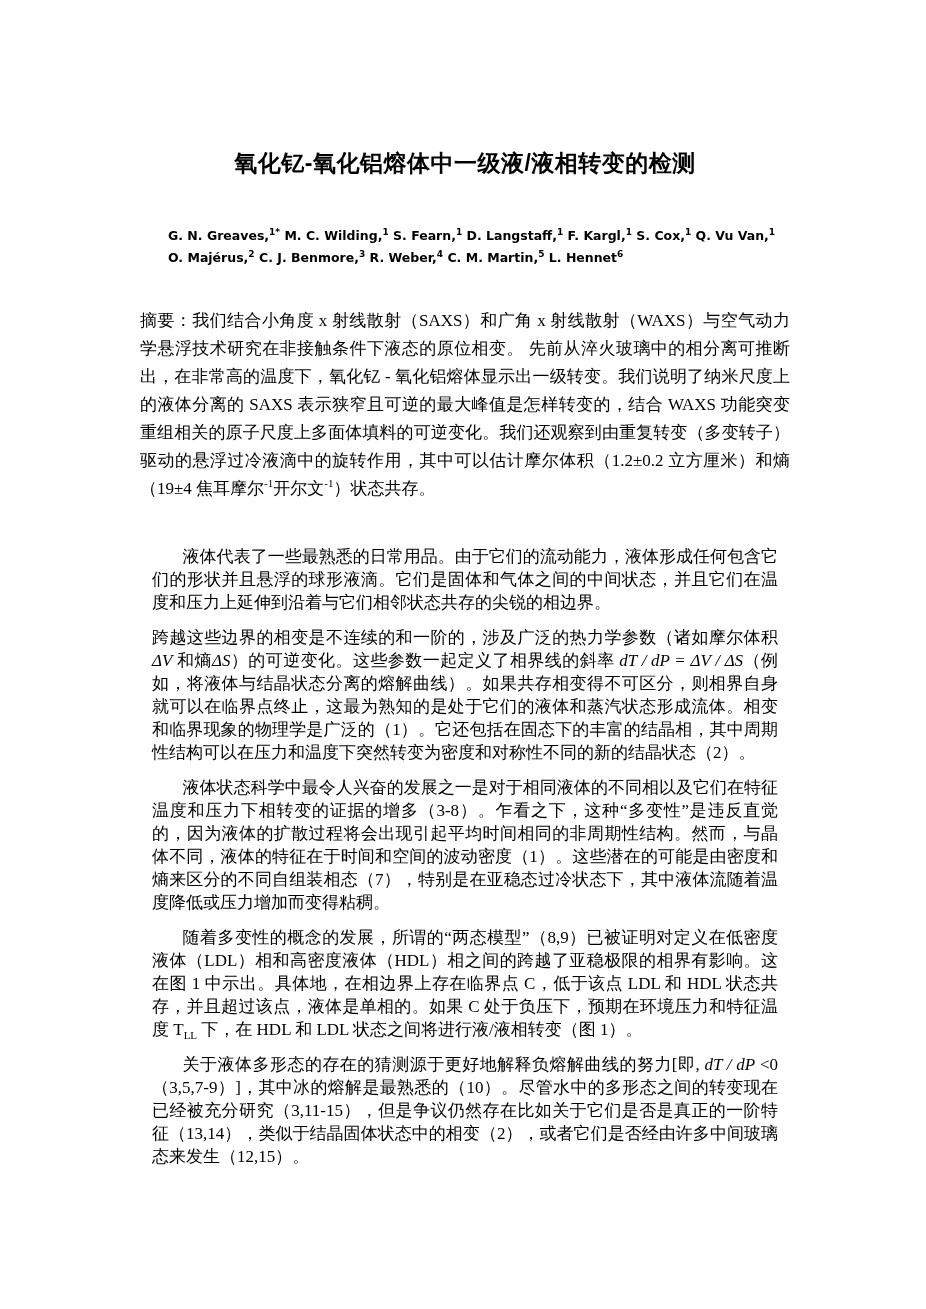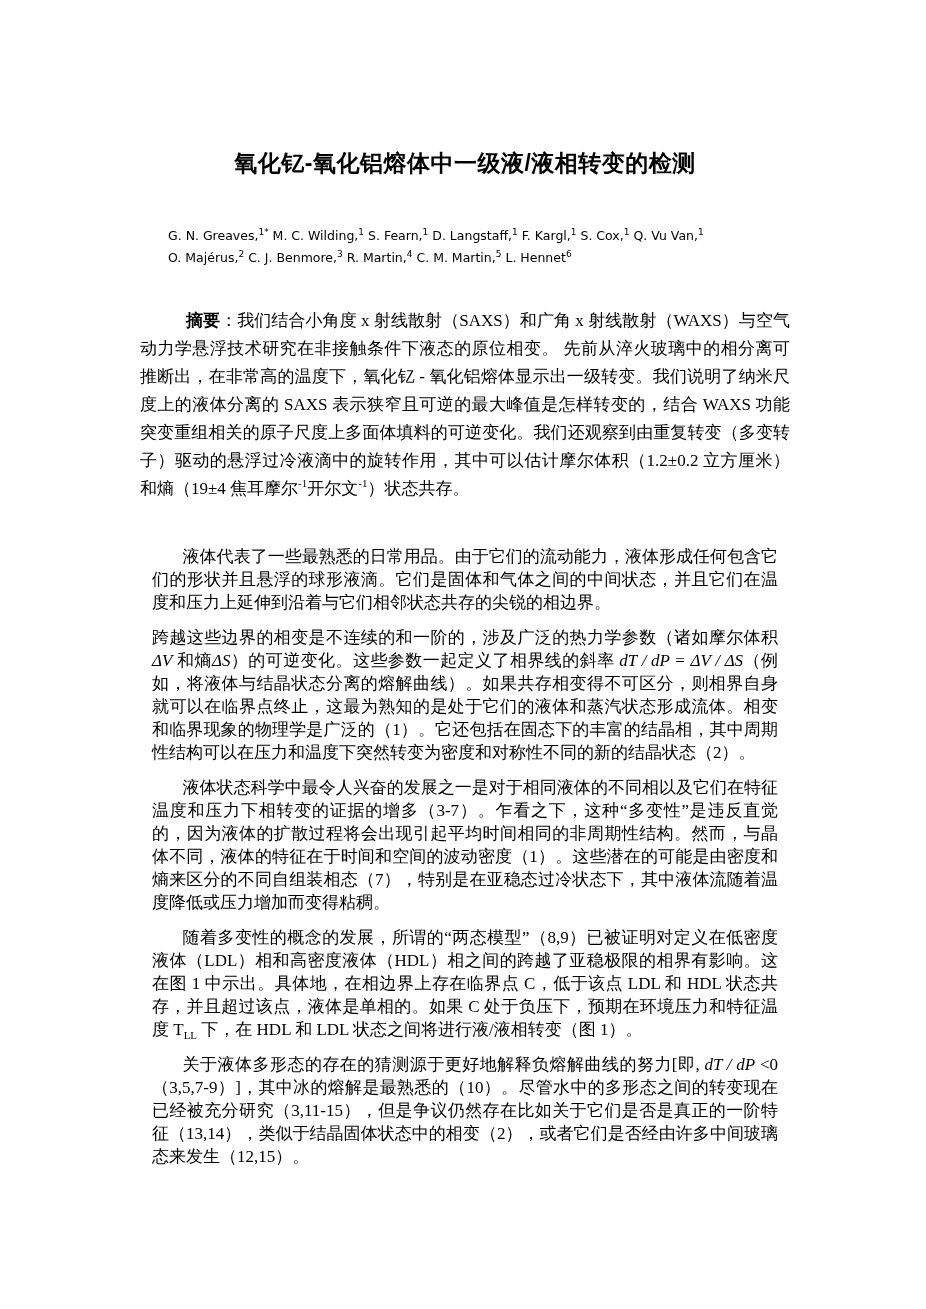--- a/index.html
+++ b/index.html
@@ -21,21 +21,21 @@
     font-family: "Liberation Sans", "DejaVu Sans", sans-serif;
     font-size: 23px;
     font-weight: bold;
     text-align: center;
     margin: 0 0 46px 0;
     letter-spacing: 0.5px;
   }
   .authors {
     font-family: "DejaVu Sans", "Liberation Sans", sans-serif;
     font-size: 12.5px;
-    font-weight: normal;
+    font-weight: bold;
     padding-left: 28px;
     margin: 16px 0 38px 0;
   }
   .author-line {
     margin: 0;
     line-height: 22px;
   }
   .authors sup {
     font-size: 9px;
     line-height: 0;
@@ -54,38 +54,38 @@
     text-align: justify;
     margin: 12px;
   }
   .body-text .para.indent {
     text-indent: 1.8em;
   }
   sup, sub {
     font-size: 11px;
     line-height: 0;
   }
-  .b { font-weight: bold; margin-left: 46px; }
+  .b { font-weight: normal; }
   .i { font-style: italic; }
 </style>
 </head>
 <body>
 
 <div class="page">
 
   <h1 class="title">氧化钇-氧化铝熔体中一级液/液相转变的检测</h1>
 
   <div class="authors">
       <p class="author-line"><span>G. N. Greaves,</span><sup>1*</sup><span> M. C. Wilding,</span><sup>1</sup><span> S. Fearn,</span><sup>1</sup><span> D. Langstaff,</span><sup>1</sup><span> F. Kargl,</span><sup>1</sup><span> S. Cox,</span><sup>1</sup><span> Q. Vu Van,</span><sup>1</sup></p>
-      <p class="author-line"><span>O. Majérus,</span><sup>2</sup><span> C. J. Benmore,</span><sup>3</sup><span> R. Martin,</span><sup>4</sup><span> C. M. Martin,</span><sup>5</sup><span> L. Hennet</span><sup>6</sup></p>
+      <p class="author-line"><span>O. Majérus,</span><sup>2</sup><span> C. J. Benmore,</span><sup>3</sup><span> R. Weber,</span><sup>4</sup><span> C. M. Martin,</span><sup>5</sup><span> L. Hennet</span><sup>6</sup></p>
     </div>
 
   <p class="abstract"><span class="b">摘要</span><span>：我们结合小角度 x 射线散射（SAXS）和广角 x 射线散射（WAXS）与空气动力学悬浮技术研究在非接触条件下液态的原位相变。 先前从淬火玻璃中的相分离可推断出，在非常高的温度下，氧化钇 - 氧化铝熔体显示出一级转变。我们说明了纳米尺度上的液体分离的 SAXS 表示狭窄且可逆的最大峰值是怎样转变的，结合 WAXS 功能突变重组相关的原子尺度上多面体填料的可逆变化。我们还观察到由重复转变（多变转子）驱动的悬浮过冷液滴中的旋转作用，其中可以估计摩尔体积（1.2±0.2 立方厘米）和熵（19±4 焦耳摩尔</span><sup>-1</sup><span>开尔文</span><sup>-1</sup><span>）状态共存。</span></p>
 
   <div class="body-text">
       <p class="para indent"><span>液体代表了一些最熟悉的日常用品。由于它们的流动能力，液体形成任何包含它们的形状并且悬浮的球形液滴。它们是固体和气体之间的中间状态，并且它们在温度和压力上延伸到沿着与它们相邻状态共存的尖锐的相边界。</span></p>
       <p class="para"><span>跨越这些边界的相变是不连续的和一阶的，涉及广泛的热力学参数（诸如摩尔体积</span><span class="i">ΔV</span><span> 和熵</span><span class="i">ΔS</span><span>）的可逆变化。这些参数一起定义了相界线的斜率 </span><span class="i">dT / dP = ΔV / ΔS</span><span>（例如，将液体与结晶状态分离的熔解曲线）。如果共存相变得不可区分，则相界自身就可以在临界点终止，这最为熟知的是处于它们的液体和蒸汽状态形成流体。相变和临界现象的物理学是广泛的（1）。它还包括在固态下的丰富的结晶相，其中周期性结构可以在压力和温度下突然转变为密度和对称性不同的新的结晶状态（2）。</span></p>
-      <p class="para indent"><span>液体状态科学中最令人兴奋的发展之一是对于相同液体的不同相以及它们在特征温度和压力下相转变的证据的增多（3-7）。乍看之下，这种“多变性”是违反直觉的，因为液体的扩散过程将会出现引起平均时间相同的非周期性结构。然而，与晶体不同，液体的特征在于时间和空间的波动密度（1）。这些潜在的可能是由密度和熵来区分的不同自组装相态（7），特别是在亚稳态过冷状态下，其中液体流随着温度降低或压力增加而变得粘稠。</span></p>
+      <p class="para indent"><span>液体状态科学中最令人兴奋的发展之一是对于相同液体的不同相以及它们在特征温度和压力下相转变的证据的增多（3-8）。乍看之下，这种“多变性”是违反直觉的，因为液体的扩散过程将会出现引起平均时间相同的非周期性结构。然而，与晶体不同，液体的特征在于时间和空间的波动密度（1）。这些潜在的可能是由密度和熵来区分的不同自组装相态（7），特别是在亚稳态过冷状态下，其中液体流随着温度降低或压力增加而变得粘稠。</span></p>
       <p class="para indent"><span>随着多变性的概念的发展，所谓的“两态模型”（8,9）已被证明对定义在低密度液体（LDL）相和高密度液体（HDL）相之间的跨越了亚稳极限的相界有影响。这在图 1 中示出。具体地，在相边界上存在临界点 C，低于该点 LDL 和 HDL 状态共存，并且超过该点，液体是单相的。如果 C 处于负压下，预期在环境压力和特征温度 T</span><sub>LL</sub><span> 下，在 HDL 和 LDL 状态之间将进行液/液相转变（图 1）。</span></p>
       <p class="para indent"><span>关于液体多形态的存在的猜测源于更好地解释负熔解曲线的努力[即, </span><span class="i">dT / dP</span><span> &lt;0（3,5,7-9）]，其中冰的熔解是最熟悉的（10）。尽管水中的多形态之间的转变现在已经被充分研究（3,11-15），但是争议仍然存在比如关于它们是否是真正的一阶特征（13,14），类似于结晶固体状态中的相变（2），或者它们是否经由许多中间玻璃态来发生（12,15）。</span></p>
     </div>
 
 </div>
 
 </body></html>

